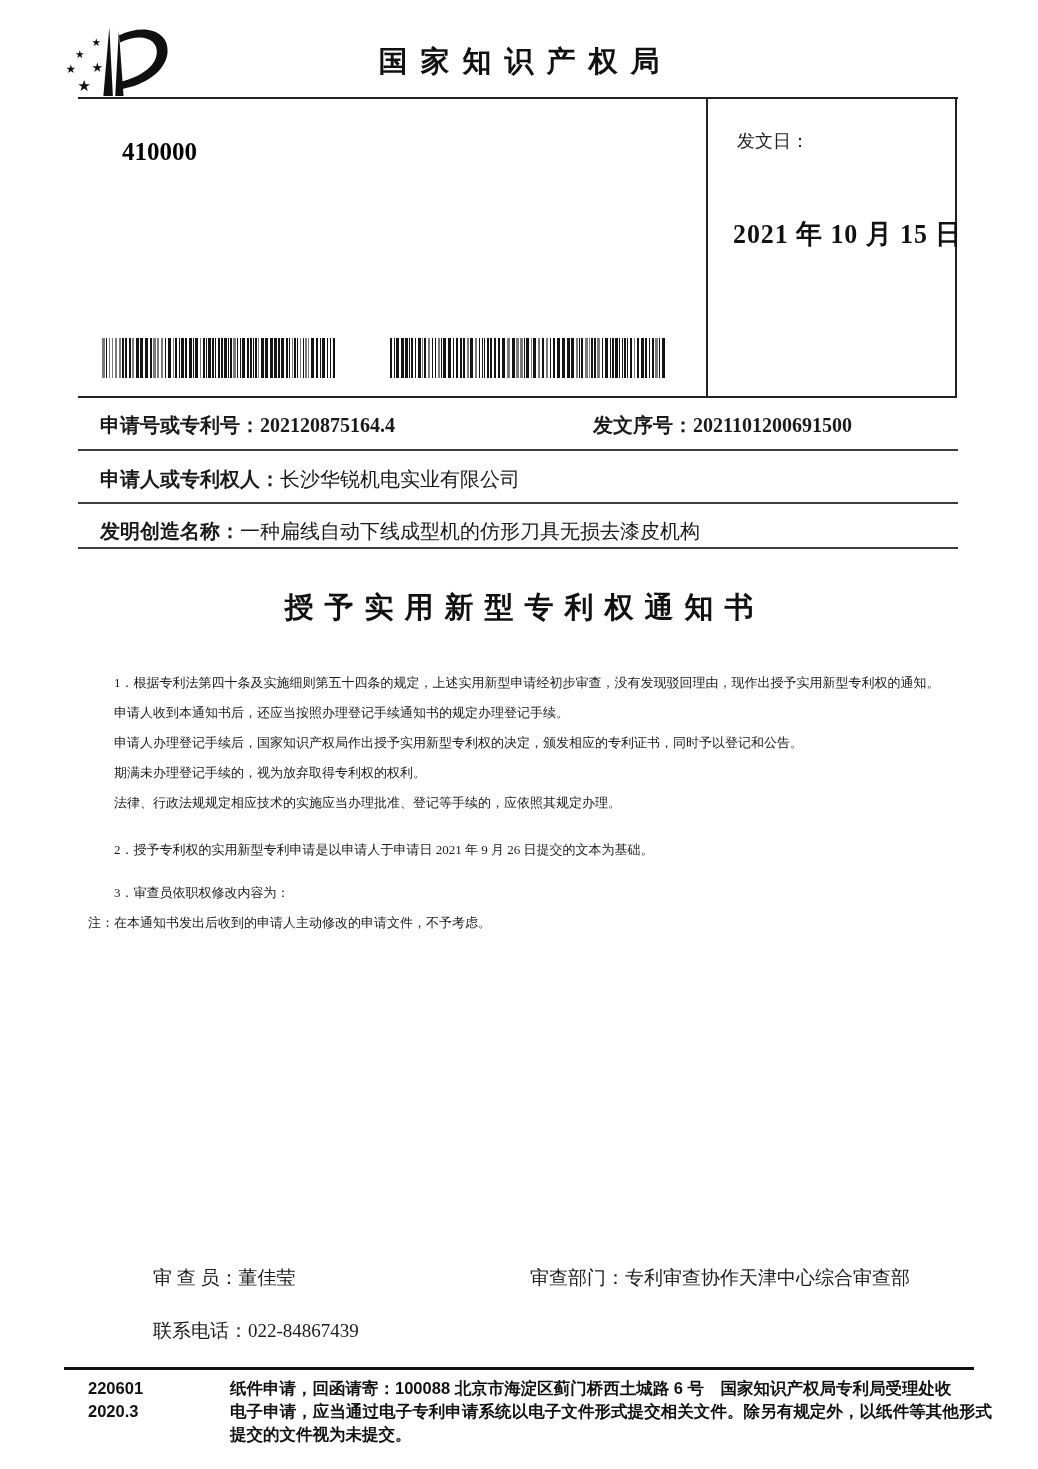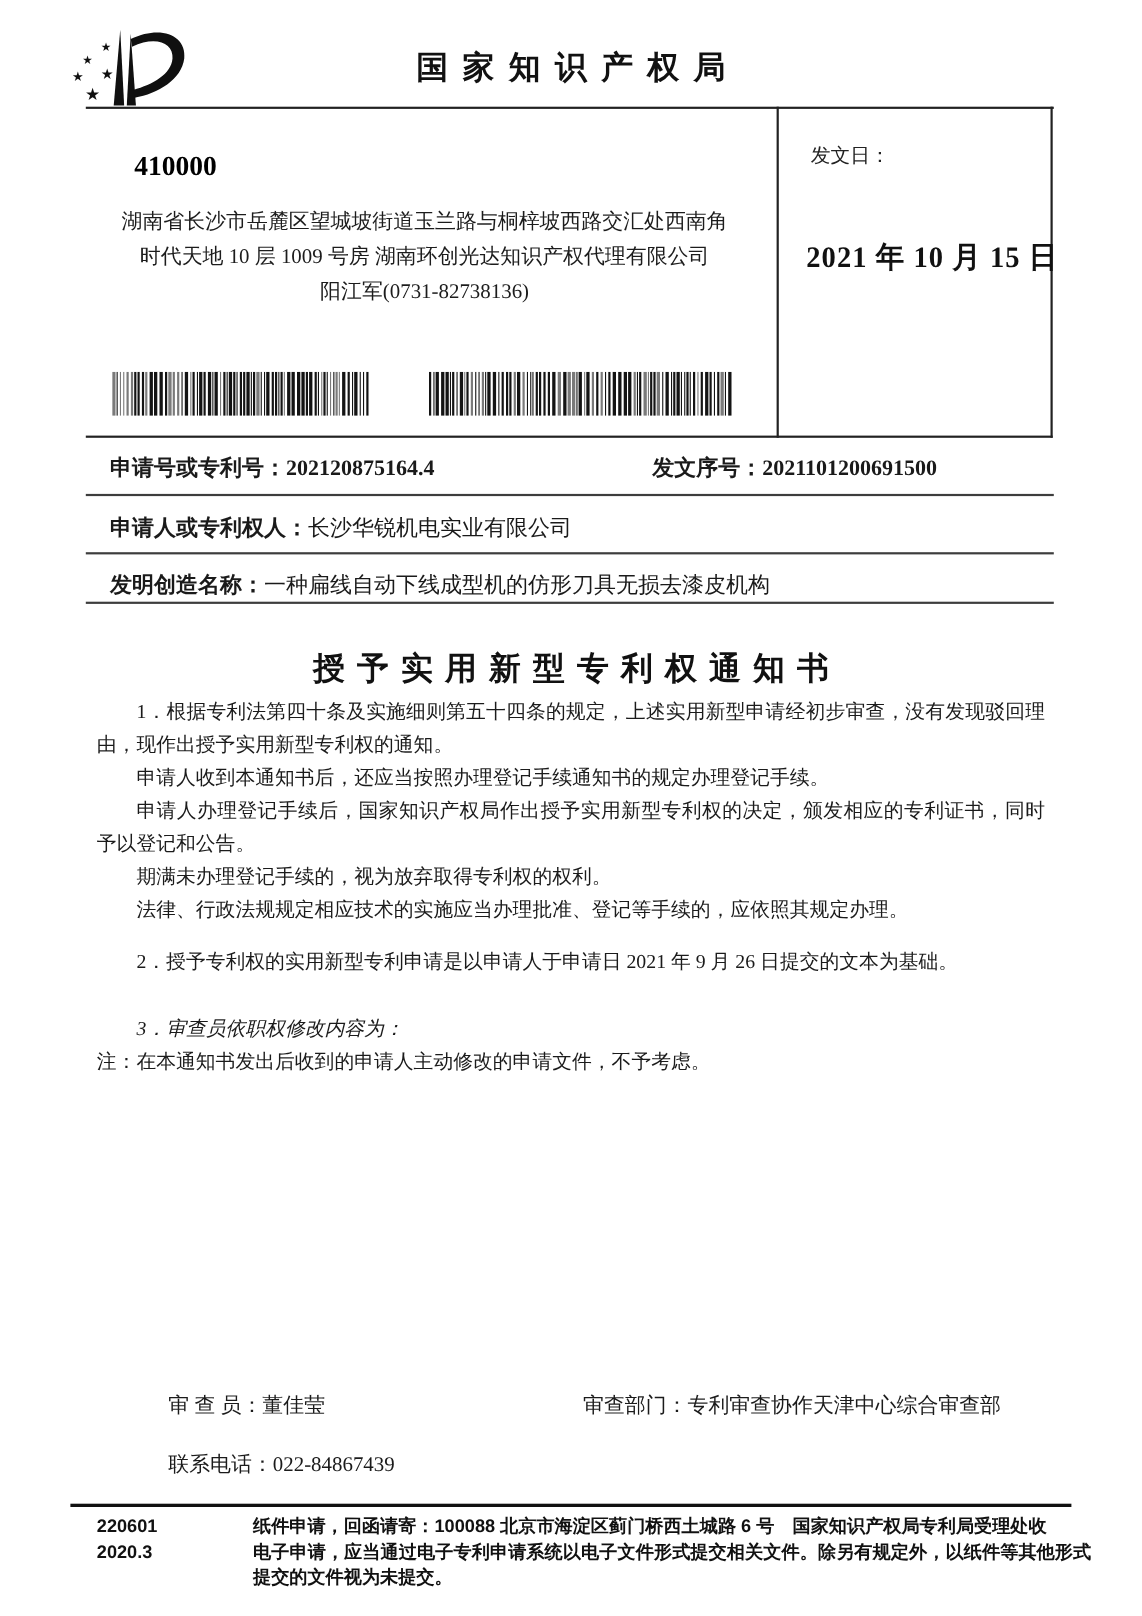--- a/index.html
+++ b/index.html
@@ -32,25 +32,25 @@
   .field-row{font-size:20px;white-space:nowrap;}
   .field-row b{font-weight:bold;}
   .field-row .val{font-weight:bold;}
   .field-row .val-normal{font-weight:normal;}
 
   .notice-title{
     left:0;right:0;top:588px;text-align:center;
     font-size:29px;font-weight:bold;letter-spacing:11px;text-indent:11px;color:#111;
   }
 
-  .body-text{left:88px;top:632px;width:862px;font-size:18px;line-height:30px;text-align:justify;color:#1b1b1b;}
+  .body-text{left:88px;top:668px;width:862px;font-size:13px;line-height:30px;text-align:justify;color:#1b1b1b;}
   .body-text p{margin:0;}
   .body-text p.ind{text-indent:2em;}
   .body-text p.gap-a{margin-top:17px;}
-  .body-text p.gap-b{margin-top:31px;font-style:italic;}
+  .body-text p.gap-b{margin-top:13px;}
 
   .examiner{font-size:19px;color:#1b1b1b;white-space:nowrap;}
 
   .footer-rule{left:64px;top:1367px;width:910px;height:3px;background:#111;}
   .footer-codes{left:88px;top:1377px;font-size:16.5px;line-height:23px;font-weight:bold;color:#111;}
   .footer-text{left:230px;top:1377px;width:762px;font-size:16.5px;line-height:23px;font-weight:bold;color:#111;text-align:justify;}
   .footer-text p{margin:0;}
 </style>
 </head>
 <body>
@@ -74,25 +74,20 @@
 
   <div class="hline" style="left:78px;top:97px;width:880px;height:2px;"></div>
   <div class="vline" style="left:706px;top:97px;width:2px;height:301px;"></div>
   <div class="vline" style="left:955px;top:97px;width:2px;height:301px;"></div>
   <div class="hline" style="left:78px;top:396px;width:879px;height:2px;"></div>
 
   <div class="abs dispatch-label">发文日：</div>
   <div class="abs dispatch-date">2021 年 10 月 15 日</div>
 
   <div class="abs postcode">410000</div>
-  <div class="abs address">
-    <div>湖南省长沙市岳麓区望城坡街道玉兰路与桐梓坡西路交汇处西南角</div>
-    <div>时代天地 10 层 1009 号房  湖南环创光达知识产权代理有限公司</div>
-    <div>阳江军(0731-82738136)</div>
-  </div>
 
   <div class="barcode" id="bc1" style="left:102px;width:235px;"><i style="width: 3px; margin-right: 1px; background: rgb(122, 122, 122);"></i><i style="width: 1px; margin-right: 2px;"></i><i style="width: 1px; margin-right: 2px; background: rgb(122, 122, 122);"></i><i style="width: 1px; margin-right: 2px; background: rgb(122, 122, 122);"></i><i style="width: 2px; margin-right: 2px; background: rgb(122, 122, 122);"></i><i style="width: 2px; margin-right: 1px; background: rgb(122, 122, 122);"></i><i style="width: 2px; margin-right: 1px;"></i><i style="width: 2px; margin-right: 2px;"></i><i style="width: 2px; margin-right: 1px;"></i><i style="width: 2px; margin-right: 2px; background: rgb(122, 122, 122);"></i><i style="width: 3px; margin-right: 1px;"></i><i style="width: 3px; margin-right: 2px;"></i><i style="width: 3px; margin-right: 2px;"></i><i style="width: 2px; margin-right: 1px;"></i><i style="width: 3px; margin-right: 1px; background: rgb(122, 122, 122);"></i><i style="width: 2px; margin-right: 2px; background: rgb(122, 122, 122);"></i><i style="width: 2px; margin-right: 2px; background: rgb(122, 122, 122);"></i><i style="width: 1px; margin-right: 2px;"></i><i style="width: 3px; margin-right: 2px;"></i><i style="width: 1px; margin-right: 1px; background: rgb(122, 122, 122);"></i><i style="width: 2px; margin-right: 2px;"></i><i style="width: 1px; margin-right: 1px;"></i><i style="width: 3px; margin-right: 1px;"></i><i style="width: 2px; margin-right: 2px;"></i><i style="width: 3px; margin-right: 1px;"></i><i style="width: 1px; margin-right: 1px;"></i><i style="width: 3px; margin-right: 2px;"></i><i style="width: 1px; margin-right: 2px; background: rgb(122, 122, 122);"></i><i style="width: 2px; margin-right: 1px;"></i><i style="width: 1px; margin-right: 1px;"></i><i style="width: 3px; margin-right: 1px;"></i><i style="width: 2px; margin-right: 1px;"></i><i style="width: 1px; margin-right: 2px;"></i><i style="width: 2px; margin-right: 1px;"></i><i style="width: 2px; margin-right: 1px;"></i><i style="width: 3px; margin-right: 1px;"></i><i style="width: 1px; margin-right: 1px;"></i><i style="width: 2px; margin-right: 1px;"></i><i style="width: 3px; margin-right: 1px; background: rgb(122, 122, 122);"></i><i style="width: 1px; margin-right: 2px;"></i><i style="width: 1px; margin-right: 1px;"></i><i style="width: 3px; margin-right: 2px;"></i><i style="width: 2px; margin-right: 1px;"></i><i style="width: 2px; margin-right: 1px;"></i><i style="width: 1px; margin-right: 1px;"></i><i style="width: 2px; margin-right: 1px;"></i><i style="width: 1px; margin-right: 2px; background: rgb(122, 122, 122);"></i><i style="width: 3px; margin-right: 1px;"></i><i style="width: 3px; margin-right: 2px;"></i><i style="width: 3px; margin-right: 1px;"></i><i style="width: 3px; margin-right: 1px;"></i><i style="width: 2px; margin-right: 1px;"></i><i style="width: 3px; margin-right: 2px;"></i><i style="width: 2px; margin-right: 1px;"></i><i style="width: 1px; margin-right: 2px;"></i><i style="width: 1px; margin-right: 1px; background: rgb(122, 122, 122);"></i><i style="width: 2px; margin-right: 1px;"></i><i style="width: 1px; margin-right: 2px;"></i><i style="width: 1px; margin-right: 2px; background: rgb(122, 122, 122);"></i><i style="width: 1px; margin-right: 1px;"></i><i style="width: 2px; margin-right: 1px; background: rgb(122, 122, 122);"></i><i style="width: 1px; margin-right: 2px; background: rgb(122, 122, 122);"></i><i style="width: 3px; margin-right: 2px;"></i><i style="width: 2px; margin-right: 2px;"></i><i style="width: 1px; margin-right: 1px;"></i><i style="width: 3px; margin-right: 2px;"></i><i style="width: 1px; margin-right: 2px;"></i><i style="width: 1px; margin-right: 2px;"></i><i style="width: 2px; margin-right: 2px;"></i></div>
   <div class="barcode" id="bc2" style="left:390px;width:278px;"><i style="width: 2px; margin-right: 2px;"></i><i style="width: 1px; margin-right: 1px;"></i><i style="width: 3px; margin-right: 2px;"></i><i style="width: 3px; margin-right: 1px;"></i><i style="width: 3px; margin-right: 1px;"></i><i style="width: 1px; margin-right: 1px;"></i><i style="width: 2px; margin-right: 2px;"></i><i style="width: 1px; margin-right: 2px;"></i><i style="width: 3px; margin-right: 1px;"></i><i style="width: 1px; margin-right: 1px; background: rgb(122, 122, 122);"></i><i style="width: 2px; margin-right: 2px;"></i><i style="width: 2px; margin-right: 2px; background: rgb(122, 122, 122);"></i><i style="width: 1px; margin-right: 2px;"></i><i style="width: 1px; margin-right: 2px;"></i><i style="width: 2px; margin-right: 1px; background: rgb(122, 122, 122);"></i><i style="width: 1px; margin-right: 1px;"></i><i style="width: 3px; margin-right: 2px;"></i><i style="width: 3px; margin-right: 2px;"></i><i style="width: 1px; margin-right: 2px;"></i><i style="width: 2px; margin-right: 2px;"></i><i style="width: 2px; margin-right: 1px;"></i><i style="width: 2px; margin-right: 2px;"></i><i style="width: 2px; margin-right: 1px; background: rgb(122, 122, 122);"></i><i style="width: 3px; margin-right: 2px;"></i><i style="width: 2px; margin-right: 2px; background: rgb(122, 122, 122);"></i><i style="width: 1px; margin-right: 2px;"></i><i style="width: 1px; margin-right: 1px;"></i><i style="width: 1px; margin-right: 2px;"></i><i style="width: 2px; margin-right: 1px;"></i><i style="width: 2px; margin-right: 2px;"></i><i style="width: 2px; margin-right: 2px;"></i><i style="width: 2px; margin-right: 2px;"></i><i style="width: 3px; margin-right: 2px;"></i><i style="width: 3px; margin-right: 2px; background: rgb(122, 122, 122);"></i><i style="width: 3px; margin-right: 1px;"></i><i style="width: 3px; margin-right: 1px; background: rgb(122, 122, 122);"></i><i style="width: 3px; margin-right: 1px; background: rgb(122, 122, 122);"></i><i style="width: 1px; margin-right: 1px;"></i><i style="width: 3px; margin-right: 2px;"></i><i style="width: 1px; margin-right: 1px; background: rgb(122, 122, 122);"></i><i style="width: 3px; margin-right: 2px;"></i><i style="width: 2px; margin-right: 2px; background: rgb(122, 122, 122);"></i><i style="width: 2px; margin-right: 2px;"></i><i style="width: 2px; margin-right: 2px; background: rgb(122, 122, 122);"></i><i style="width: 1px; margin-right: 2px;"></i><i style="width: 2px; margin-right: 2px;"></i><i style="width: 3px; margin-right: 2px;"></i><i style="width: 3px; margin-right: 2px;"></i><i style="width: 3px; margin-right: 1px;"></i><i style="width: 3px; margin-right: 2px;"></i><i style="width: 2px; margin-right: 1px; background: rgb(122, 122, 122);"></i><i style="width: 1px; margin-right: 1px;"></i><i style="width: 2px; margin-right: 2px;"></i><i style="width: 3px; margin-right: 1px; background: rgb(122, 122, 122);"></i><i style="width: 1px; margin-right: 1px; background: rgb(122, 122, 122);"></i><i style="width: 2px; margin-right: 1px;"></i><i style="width: 2px; margin-right: 1px;"></i><i style="width: 3px; margin-right: 2px; background: rgb(122, 122, 122);"></i><i style="width: 1px; margin-right: 2px;"></i><i style="width: 3px; margin-right: 2px;"></i><i style="width: 1px; margin-right: 1px;"></i><i style="width: 2px; margin-right: 1px;"></i><i style="width: 3px; margin-right: 1px;"></i><i style="width: 1px; margin-right: 2px;"></i><i style="width: 1px; margin-right: 1px;"></i><i style="width: 2px; margin-right: 1px;"></i><i style="width: 1px; margin-right: 2px;"></i><i style="width: 2px; margin-right: 2px;"></i><i style="width: 1px; margin-right: 2px; background: rgb(122, 122, 122);"></i><i style="width: 2px; margin-right: 2px;"></i><i style="width: 3px; margin-right: 1px;"></i><i style="width: 2px; margin-right: 2px;"></i><i style="width: 1px; margin-right: 2px;"></i><i style="width: 2px; margin-right: 1px;"></i><i style="width: 3px; margin-right: 1px; background: rgb(122, 122, 122);"></i><i style="width: 1px; margin-right: 2px;"></i><i style="width: 3px; margin-right: 1px;"></i></div>
 
   <div class="abs field-row" style="left:100px;top:412px;">
     <b>申请号或专利号：</b><span class="val">202120875164.4</span>
   </div>
   <div class="abs field-row" style="left:593px;top:412px;text-align:right;">
     <b>发文序号：</b><span class="val">2021101200691500</span>
   </div>

